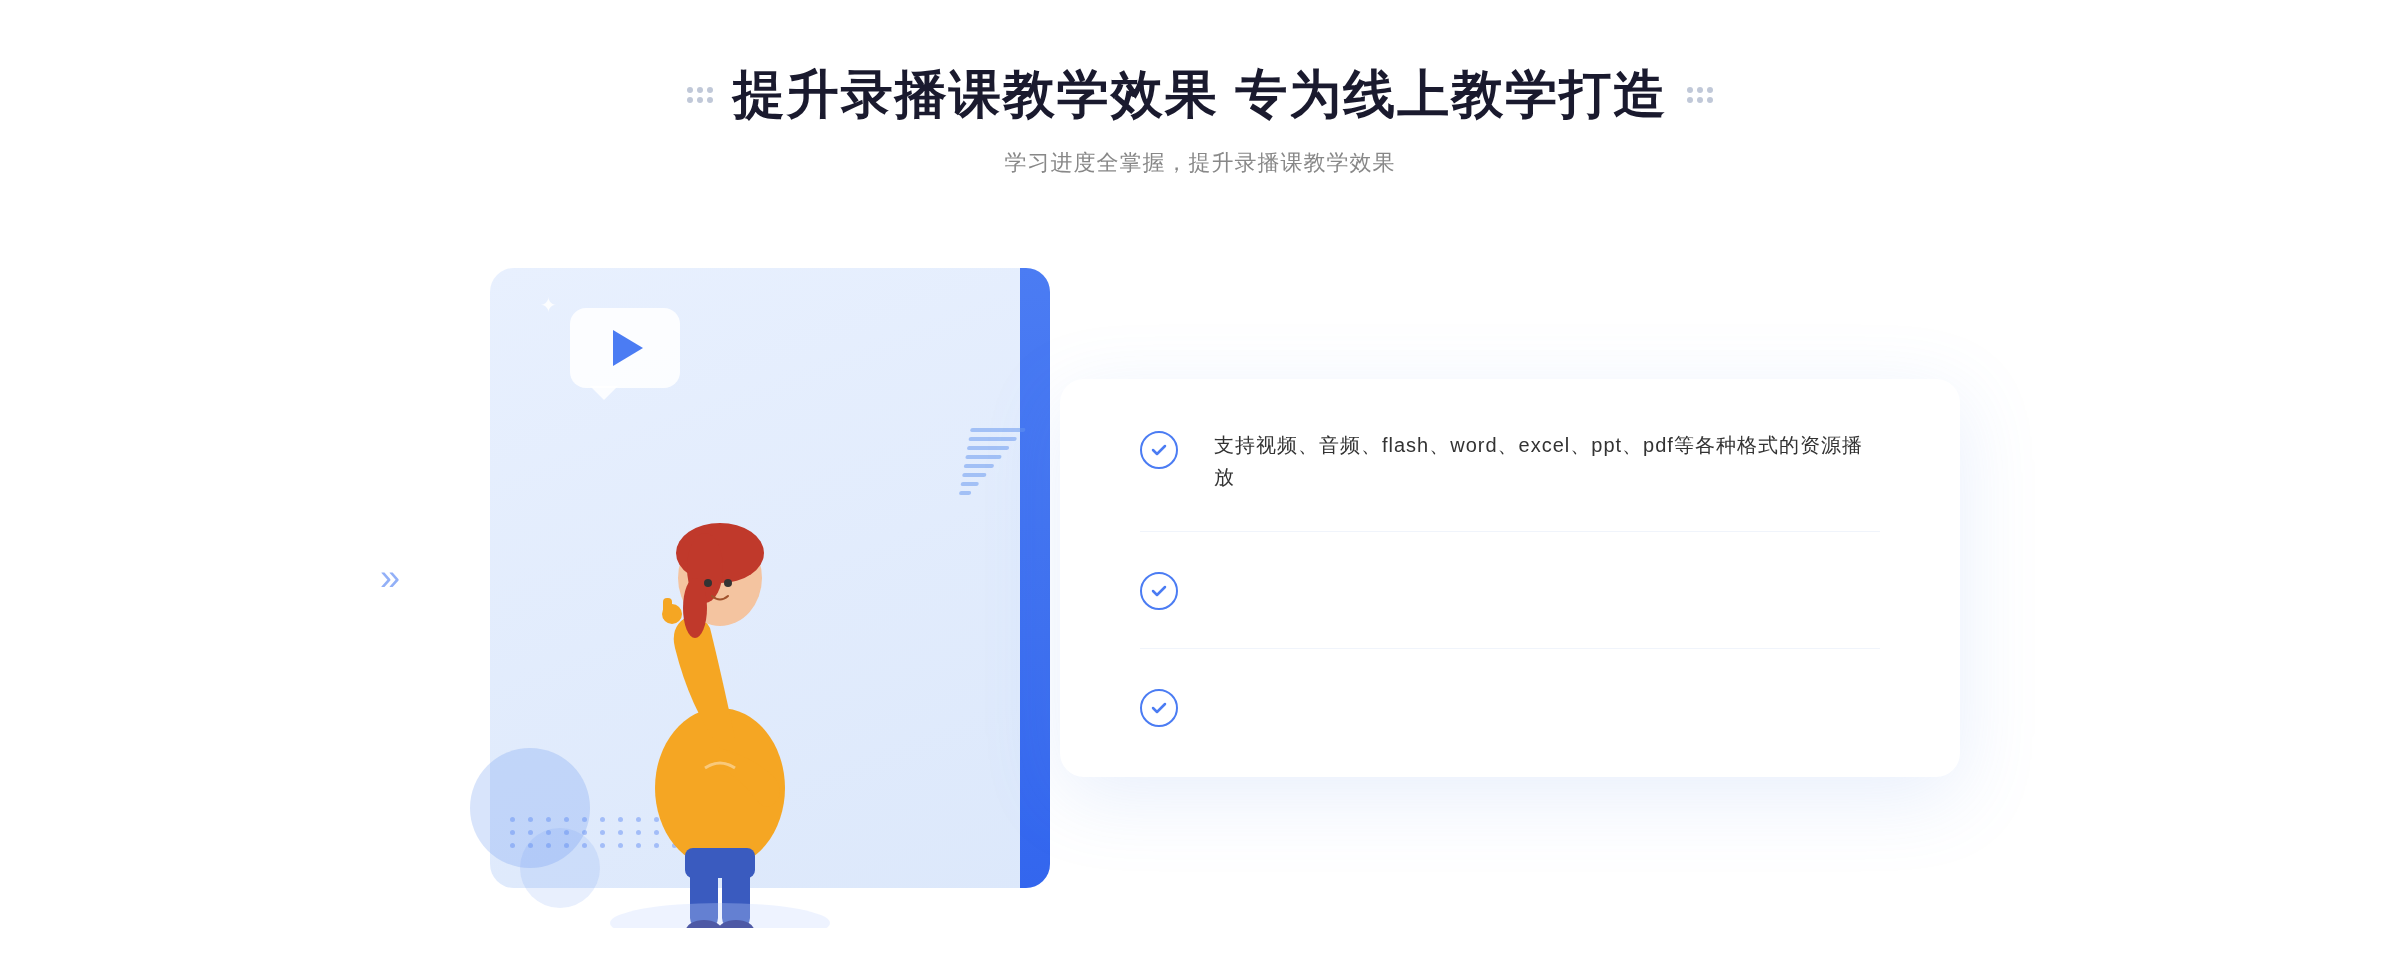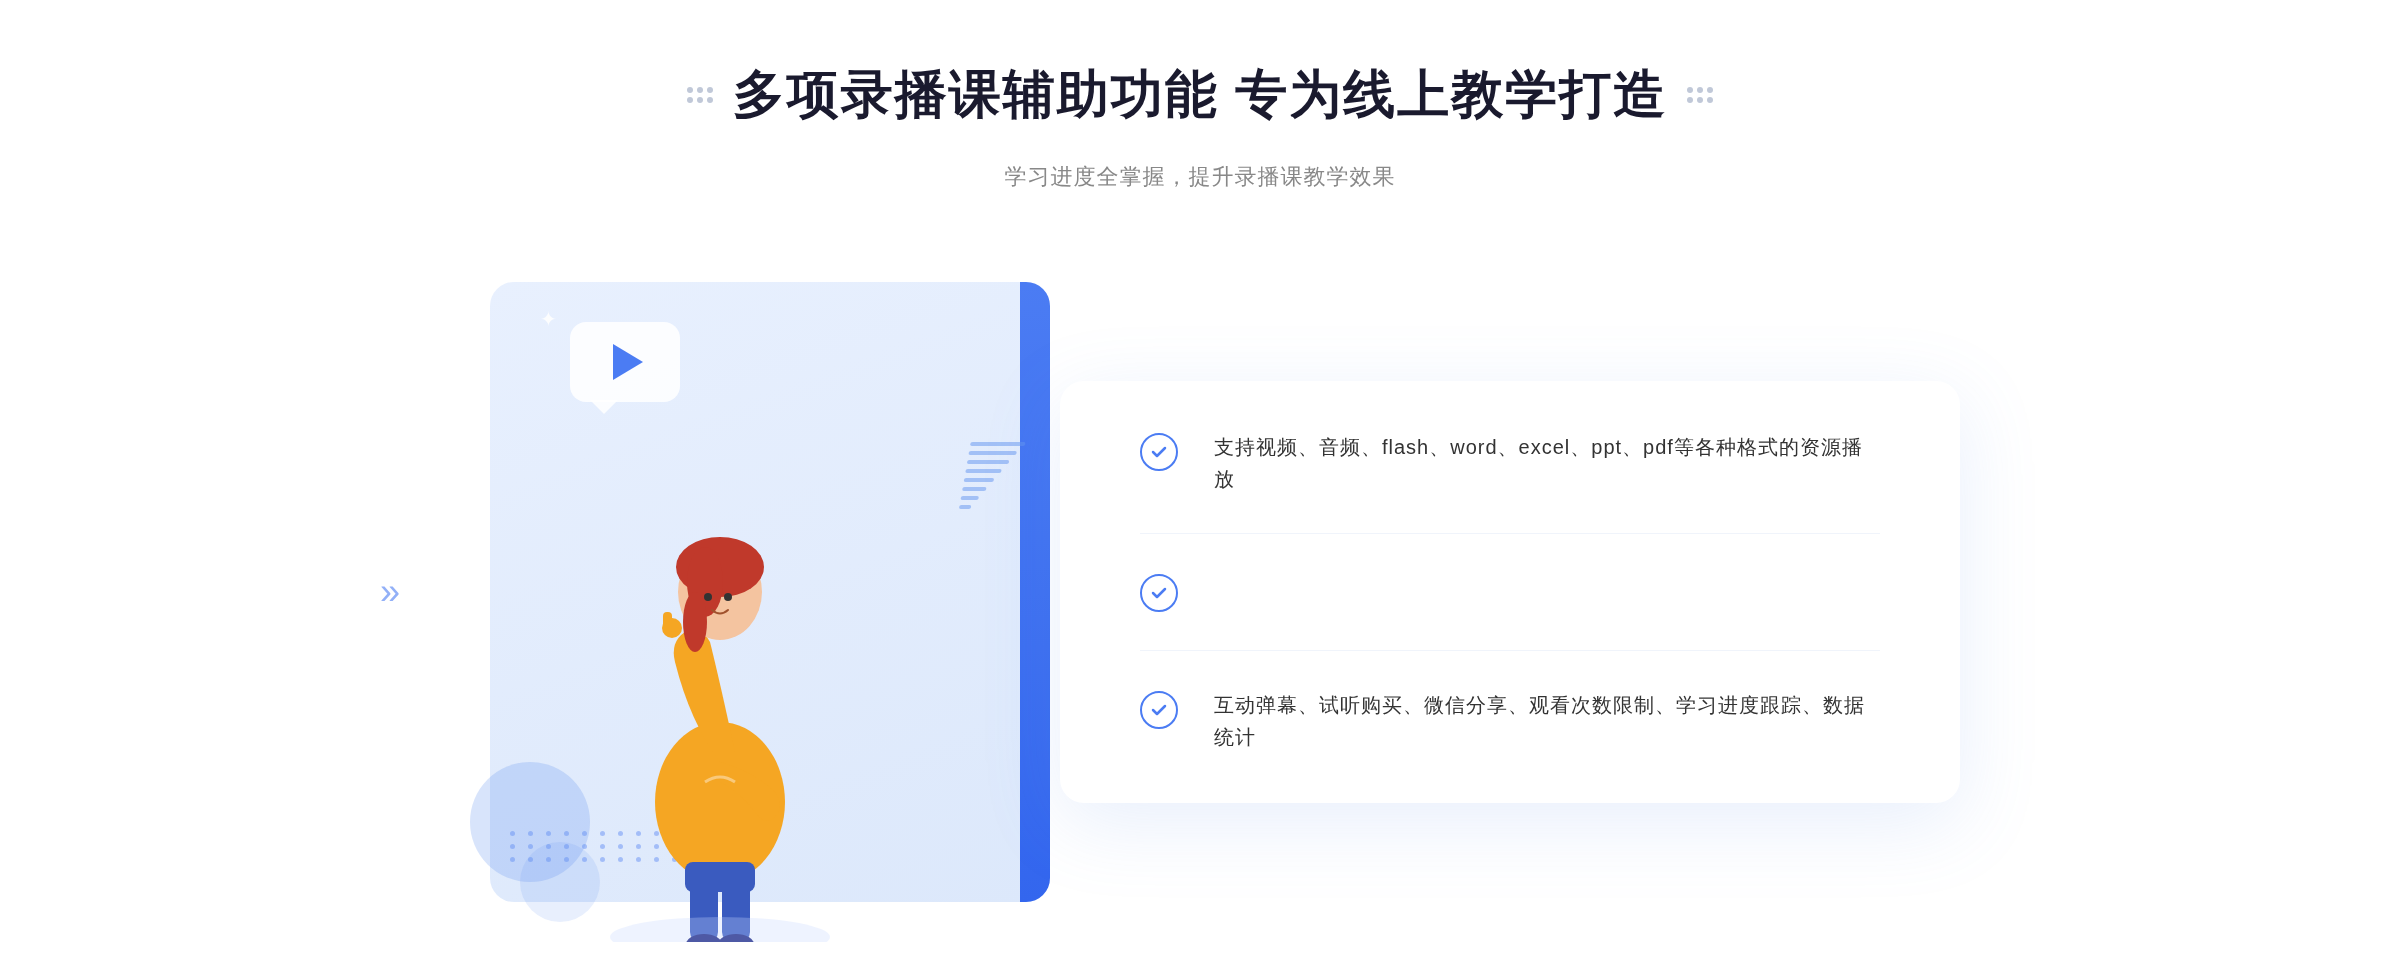--- a/index.html
+++ b/index.html
@@ -51,21 +51,21 @@
     }
     .main-title {
       font-size: 52px;
       font-weight: 700;
       color: #1a1a2e;
       letter-spacing: 2px;
     }
     .sub-title {
       font-size: 22px;
       color: #888;
-      margin-top: 32px;
+      margin-top: 18px;
       letter-spacing: 1px;
       font-family: Liberation Serif, serif;
     }
     .content-section {
       display: flex;
       align-items: center;
       justify-content: center;
       gap: 0;
       width: 1600px;
       position: relative;
@@ -272,21 +272,21 @@
       <div class="title-dots">
         <div class="dot-grid">
           <span class="dot"></span>
             <span class="dot"></span>
             <span class="dot"></span>
           <span class="dot"></span>
             <span class="dot"></span>
             <span class="dot"></span>
         </div>
       </div>
-      <h1 class="main-title">多项录播课辅助功能 专为线上教学打造</h1>
+      <h1 class="main-title">提升录播课教学效果 专为线上教学打造</h1>
       <div class="title-dots">
         <div class="dot-grid">
           <span class="dot"></span>
             <span class="dot"></span>
             <span class="dot"></span>
           <span class="dot"></span>
             <span class="dot"></span>
             <span class="dot"></span>
         </div>
       </div>
@@ -415,18 +415,17 @@
           </svg>
         </div>
       </div>
 
       <div class="feature-item">
         <div class="check-circle">
           <svg viewBox="0 0 20 20" fill="none" xmlns="http://www.w3.org/2000/svg">
             <path d="M4 10L8 14L16 6" stroke="#4b7cf3" stroke-width="2.5" stroke-linecap="round" stroke-linejoin="round"></path>
           </svg>
         </div>
-        <span class="feature-text">互动弹幕、试听购买、微信分享、观看次数限制、学习进度跟踪、数据统计</span>
       </div>
     </div>
 
   </div>
 </div>
 
 </body></html>

